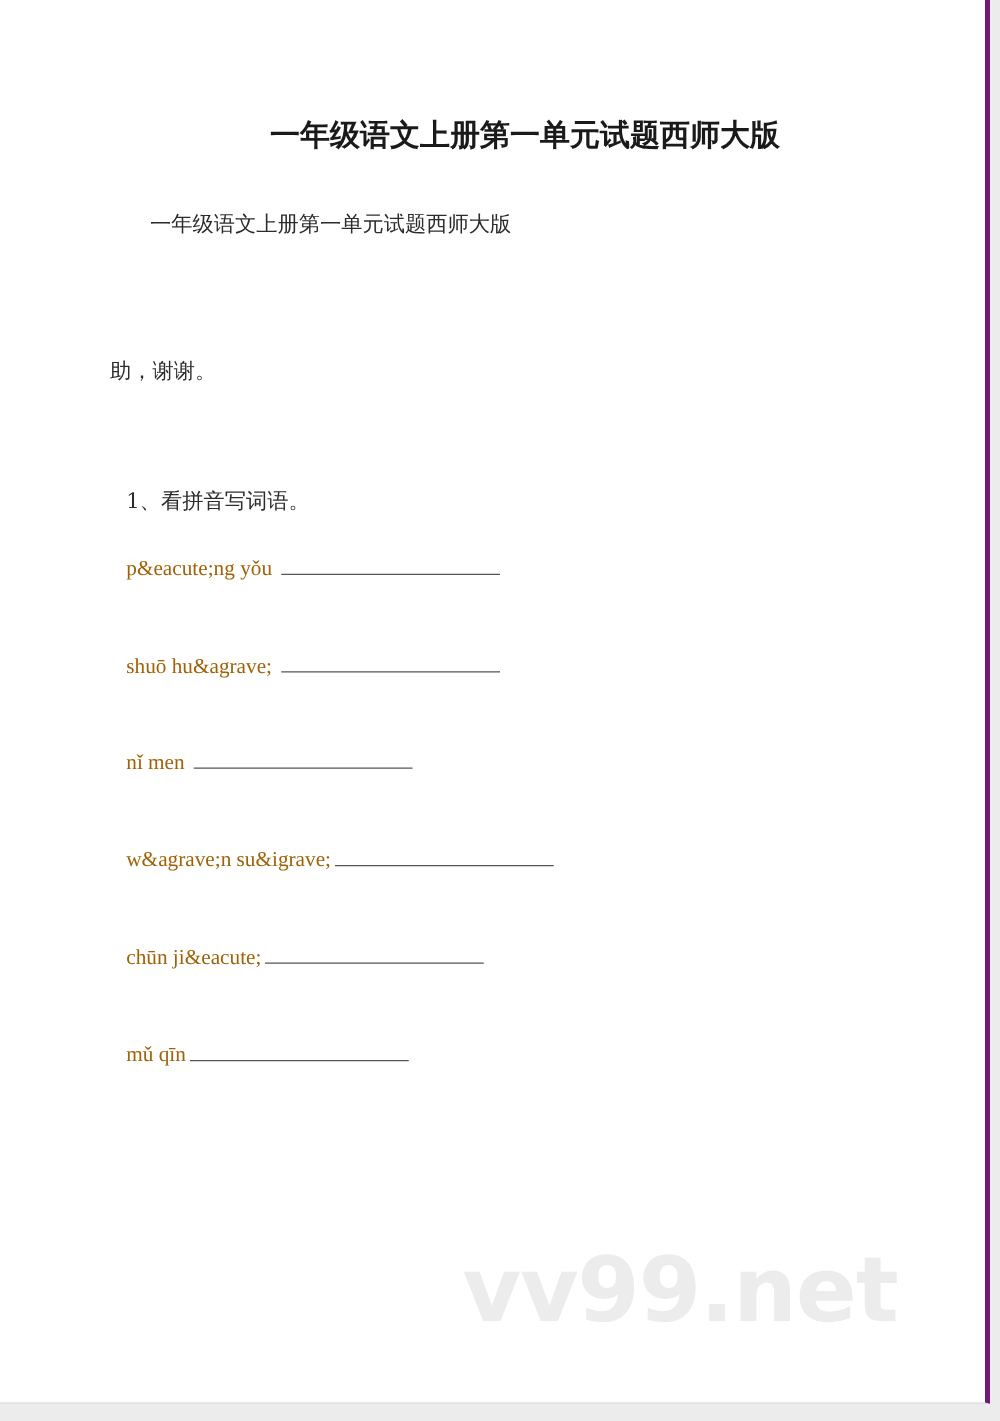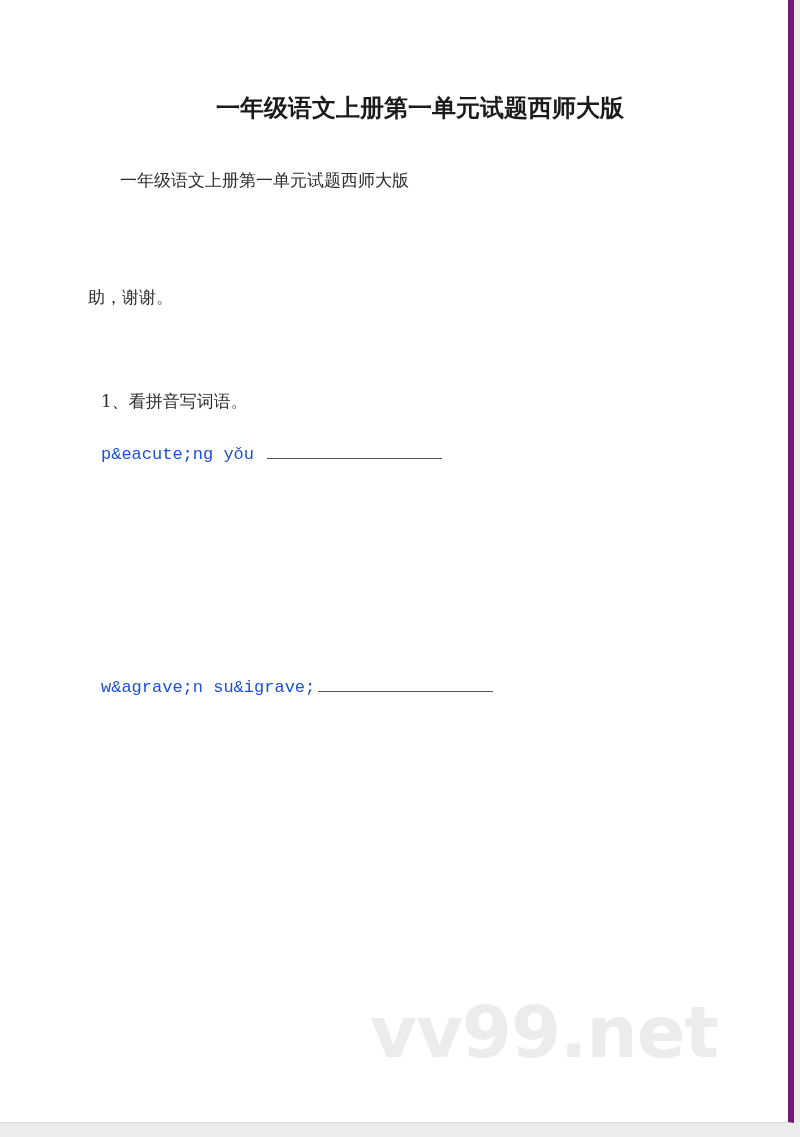--- a/index.html
+++ b/index.html
@@ -15,21 +15,21 @@
       font-family: "DejaVu Serif", "Liberation Serif", serif;
       color: #2a2a2a;
     }
     .page {
       position: absolute;
       left: 0;
       top: 0;
       width: 788px;
       height: 1122px;
       background: #ffffff;
-      border-right: 6px solid #701a75;
+      border-right: 4px solid #701a75;
       border-bottom: 1px solid #d8d8d8;
     }
     .doc-title {
       position: absolute;
       top: 92px;
       left: 0;
       width: 840px;
       text-align: center;
       font-family: "DejaVu Sans", "Liberation Sans", sans-serif;
       font-weight: bold;
@@ -42,24 +42,24 @@
       font-size: 17px;
       line-height: 24px;
       white-space: nowrap;
       color: #2c2c2c;
     }
     .subtitle { left: 120px; top: 168px; }
     .intro-1 { left: 101px; top: 244px; }
     .intro-2 { left: 88px; top: 285px; }
     .question { left: 101px; top: 365px; margin-top: 24px; }
     .pinyin {
-      font-family: Liberation Mono, monospace;
+      font-family: Liberation Serif, serif;
       font-size: 17px;
       left: 101px;
-      color: #1d4ed8;
+      color: #a16207;
     }
     .blank {
       display: inline-block;
       border-bottom: 1px solid #555;
       height: 14px;
       vertical-align: baseline;
       margin-left: 3px;
     }
     .watermark {
       position: absolute;
@@ -83,24 +83,36 @@
   <div class="line subtitle">一年级语文上册第一单元试题西师大版</div>
 
   <div class="line intro-2">助，谢谢。</div>
 
   <div class="line question">1、看拼音写词语。</div>
 
   <div class="line pinyin" style="top:443px;">
     <span>p&amp;eacute;ng yǒu </span><span class="blank" style="width:175px;"></span>
   </div>
 
+  <div class="line pinyin" style="top:521px;">
+    <span>shuō hu&amp;agrave; </span><span class="blank" style="width:175px;"></span>
+  </div>
 
+  <div class="line pinyin" style="top:598px;">
+    <span>nǐ men </span><span class="blank" style="width:175px;"></span>
+  </div>
 
   <div class="line pinyin" style="top:676px;text-align:center;">
     <span>w&amp;agrave;n su&amp;igrave;</span><span class="blank" style="width:175px;"></span>
   </div>
 
+  <div class="line pinyin" style="top:754px;">
+    <span>chūn ji&amp;eacute;</span><span class="blank" style="width:175px;"></span>
+  </div>
 
+  <div class="line pinyin" style="top:832px;">
+    <span>mǔ qīn</span><span class="blank" style="width:175px;"></span>
+  </div>
 
 
 
   <div class="watermark">vv99.net</div>
 </div>
 
 </body></html>

